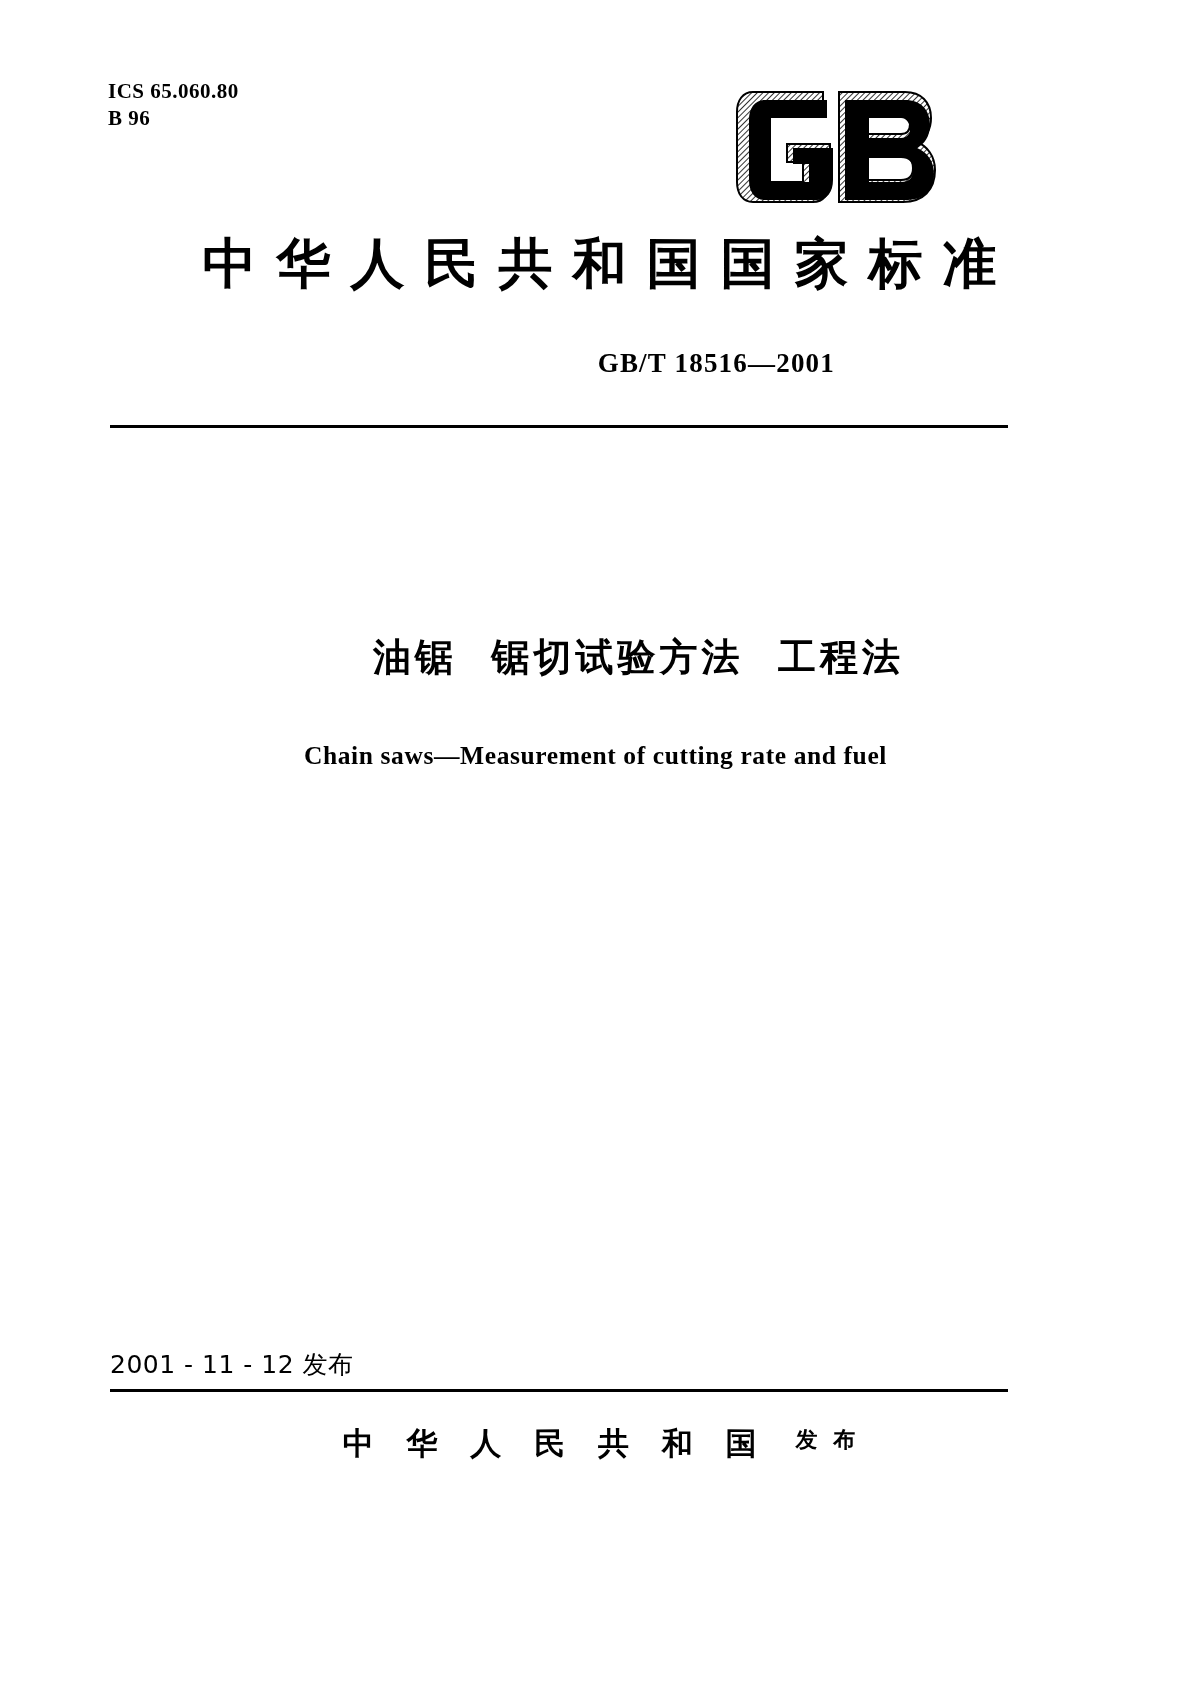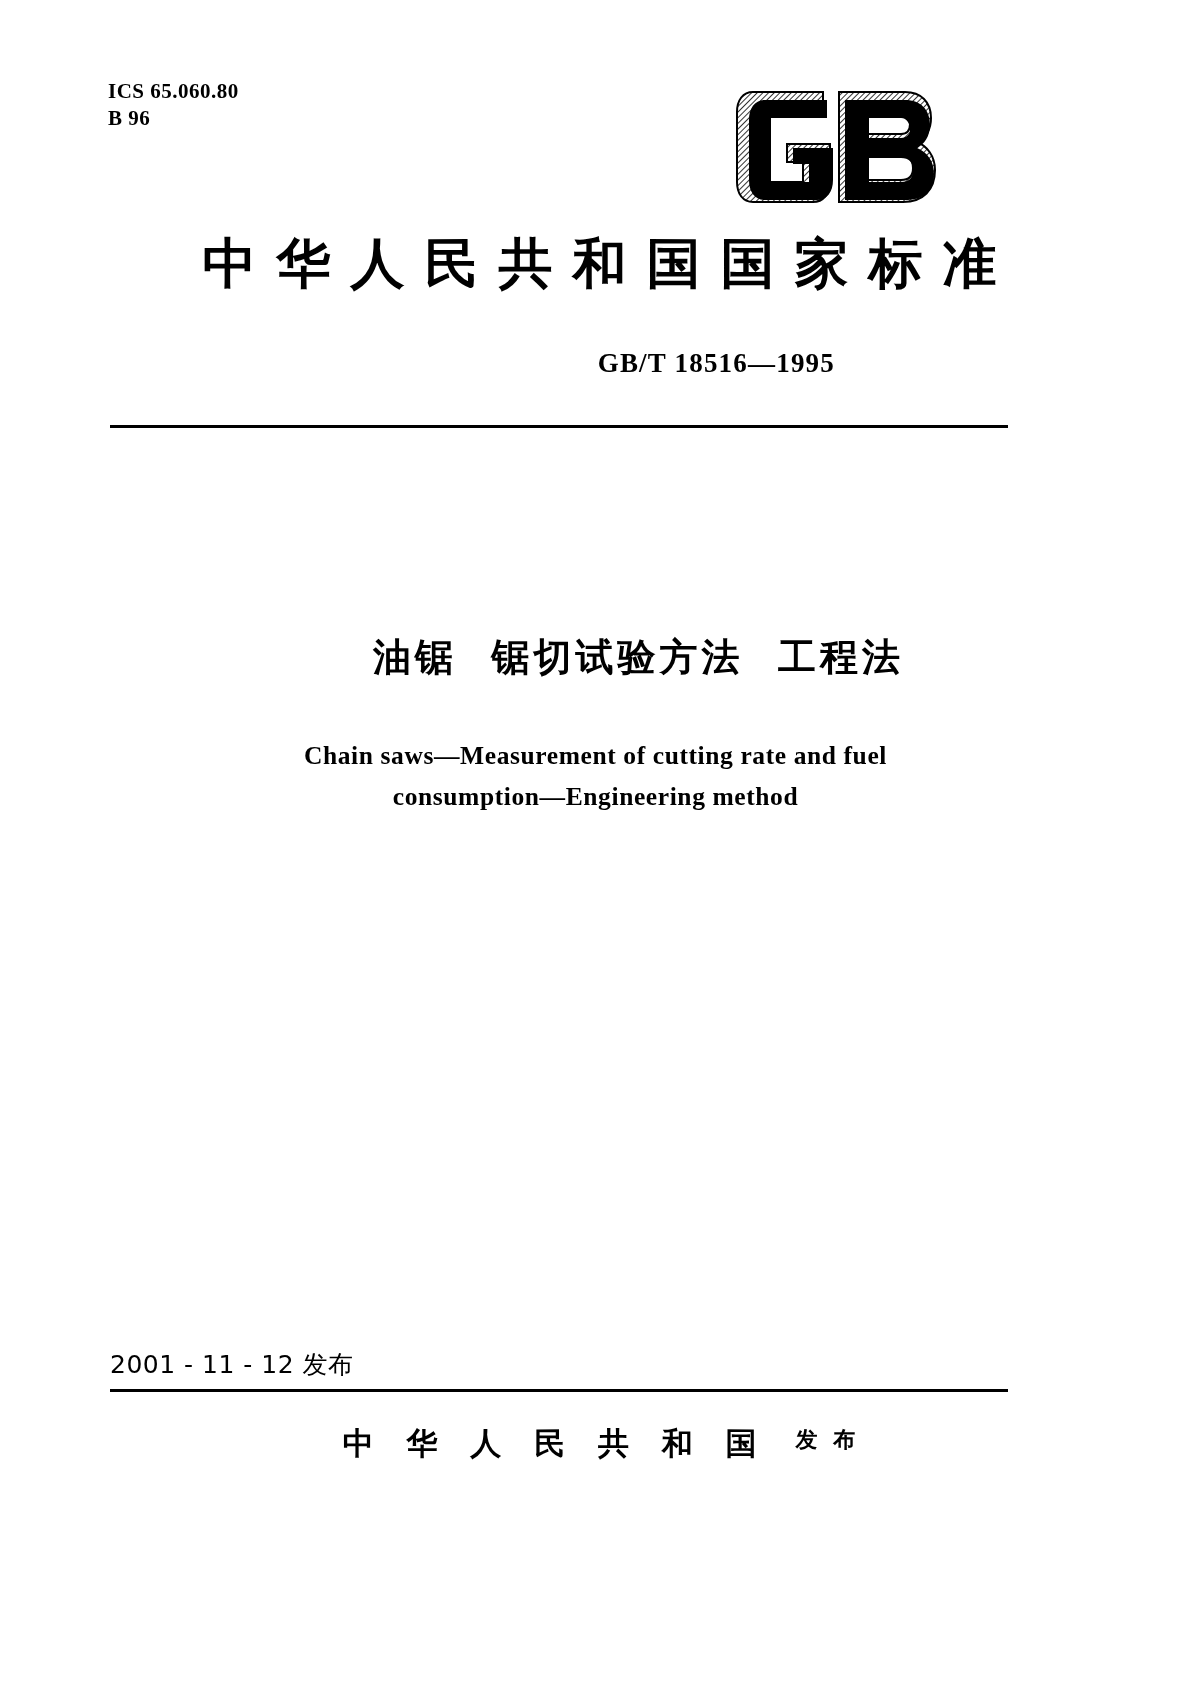--- a/index.html
+++ b/index.html
@@ -198,29 +198,28 @@
         <path d="M58 4 L20 4 C10 4 4 12 4 24 L4 84 C4 96 10 104 20 104 L72 104 C82 104 88 96 88 84 L88 52 L48 52 L48 68 L64 68 L64 86 L26 86 L26 22 L82 22 L82 4 Z" fill="#000"></path>
         <path d="M100 4 L160 4 C176 4 185 14 185 29 C185 41 179 48 172 52 C182 56 189 65 189 78 C189 96 178 104 160 104 L100 104 Z
                  M124 22 L124 42 L156 42 C162 42 165 38 165 34 C165 28 162 22 156 22 Z
                  M124 62 L124 86 L156 86 C164 86 168 82 168 74 C168 66 164 62 156 62 Z" fill="#000"></path>
       </g>
     </svg>
   </div>
 
   <div class="cn-title">中华人民共和国国家标准</div>
 
-  <div class="std-number">GB/T 18516—1995</div>
+  <div class="std-number">GB/T 18516—2001</div>
 
   <div class="header-rule"></div>
 
   <div class="doc-title-cn">油锯  锯切试验方法  工程法</div>
 
   <div class="doc-title-en">
     <span class="line">Chain saws—Measurement of cutting rate and fuel</span>
-    <span class="line">consumption—Engineering method</span>
   </div>
 
   <div class="footer-dates">
     <div class="date-item">2001 - 11 - 12 发布</div>
   </div>
 
   <div class="footer-rule"></div>
 
   <div class="issuer">
     <div class="issuer-lines">

